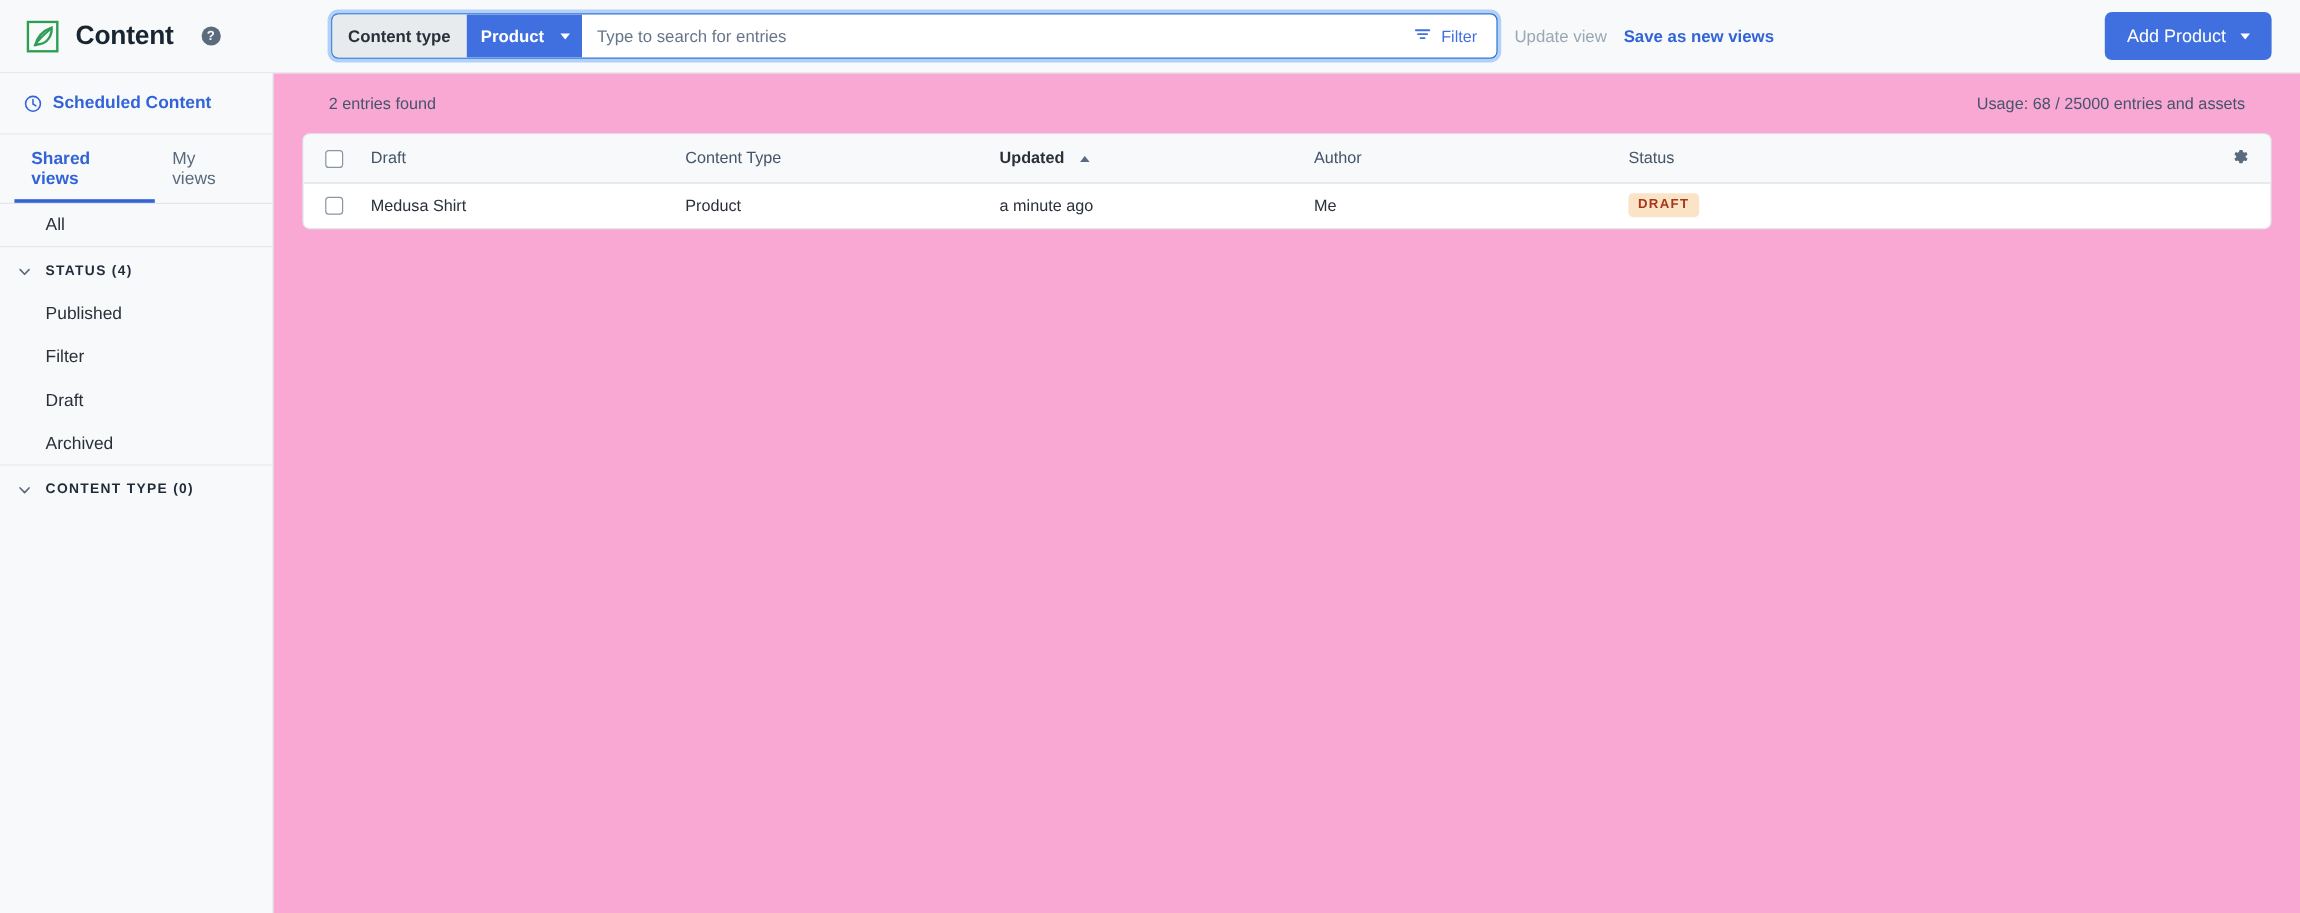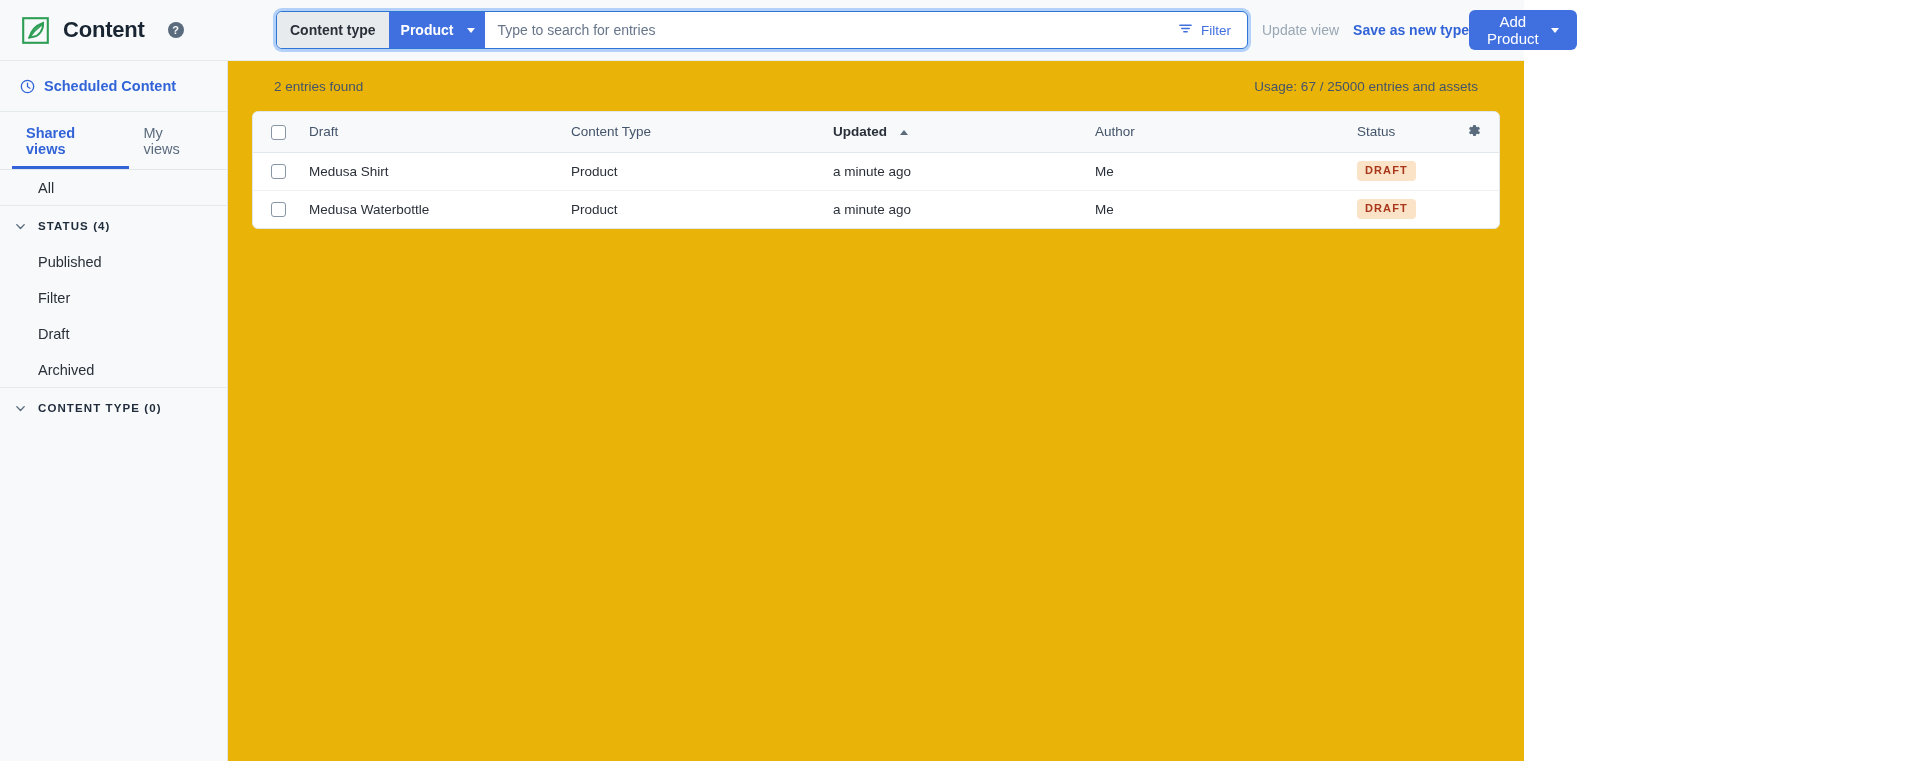--- a/index.html
+++ b/index.html
@@ -4,21 +4,21 @@
 <style>
   * { box-sizing: border-box; margin: 0; padding: 0; }
   html, body {
     width: 1917px;
     height: 761px;
     background: #ffffff;
     font-family: "Liberation Sans", sans-serif;
     color: #2a3039;
     overflow: hidden;
   }
-  .app { display: flex; flex-direction: column; width: 1524px; height: 761px; }
+  .app { display: flex; flex-direction: column; width: 1917px; height: 761px; }
 
   
   .topbar {
     height: 61px;
     flex: 0 0 61px;
     background: #f7f9fa;
     border-bottom: 1px solid #e5ebed;
     display: flex;
     align-items: center;
     padding: 0 24px 0 22px;
@@ -150,21 +150,21 @@
   .group-head {
     display: flex; align-items: center; gap: 11px;
     height: 36px; padding-left: 14px;
     font-size: 11.5px; font-weight: bold; letter-spacing: 1.1px;
     color: #1f2b3a; cursor: pointer;
   }
   .chev { width: 13px; height: 13px; display: block; color: #5b6b7e; }
   .group-block { padding-top: 2px; }
 
   
-  .main { flex: 1 1 auto; background: #eab308; padding: 0 24px; min-width: 0; }
+  .main { flex: 1 1 auto; background: #f9a8d4; padding: 0 24px; min-width: 0; }
   .meta {
     display: flex; align-items: center; justify-content: space-between;
     height: 50px; padding: 0 22px;
     font-size: 13.5px; color: #44546a;
   }
   .card {
     border: 1px solid #e1e7ea;
     border-radius: 6px;
     background: #fff;
     overflow: hidden;
@@ -263,21 +263,21 @@
             <line x1="4" y1="8" x2="12" y2="8" stroke="#4070e0" stroke-width="1.6" stroke-linecap="round"></line>
             <line x1="6.2" y1="11.5" x2="9.8" y2="11.5" stroke="#4070e0" stroke-width="1.6" stroke-linecap="round"></line>
           </svg>
         </span>
         <span>Filter</span>
       </span>
     </div>
 
     <div class="viewactions">
       <span class="link-muted">Update view</span>
-      <span class="link-blue">Save as new type</span>
+      <span class="link-blue">Save as new views</span>
     </div>
 
     <div class="spacer"></div>
 
     <button class="add-btn">
       <span>Add Product</span>
       <span class="caret-dn"></span>
     </button>
   </div>
 
@@ -341,21 +341,21 @@
           <span>CONTENT TYPE (0)</span>
         </div>
       </div>
 
     </div>
 
     <div class="main">
 
       <div class="meta">
         <span>2 entries found</span>
-        <span>Usage: 67 / 25000 entries and assets</span>
+        <span>Usage: 68 / 25000 entries and assets</span>
       </div>
 
       <div class="card">
         <table>
           <thead>
             <tr>
               <th class="col-chk">
                 <span class="chk"></span>
               </th>
               <th class="col-name">
@@ -391,32 +391,19 @@
               </td>
               <td class="col-name">Medusa Shirt</td>
               <td class="col-type">Product</td>
               <td class="col-upd">a minute ago</td>
               <td class="col-auth">Me</td>
               <td class="col-stat">
                 <span class="badge">DRAFT</span>
               </td>
               <td class="col-gear"></td>
             </tr>
-            <tr>
-              <td class="col-chk">
-                <span class="chk"></span>
-              </td>
-              <td class="col-name">Medusa Waterbottle</td>
-              <td class="col-type">Product</td>
-              <td class="col-upd">a minute ago</td>
-              <td class="col-auth">Me</td>
-              <td class="col-stat">
-                <span class="badge">DRAFT</span>
-              </td>
-              <td class="col-gear"></td>
-            </tr>
           </tbody>
         </table>
       </div>
 
     </div>
   </div>
 </div>
 
 </body></html>

